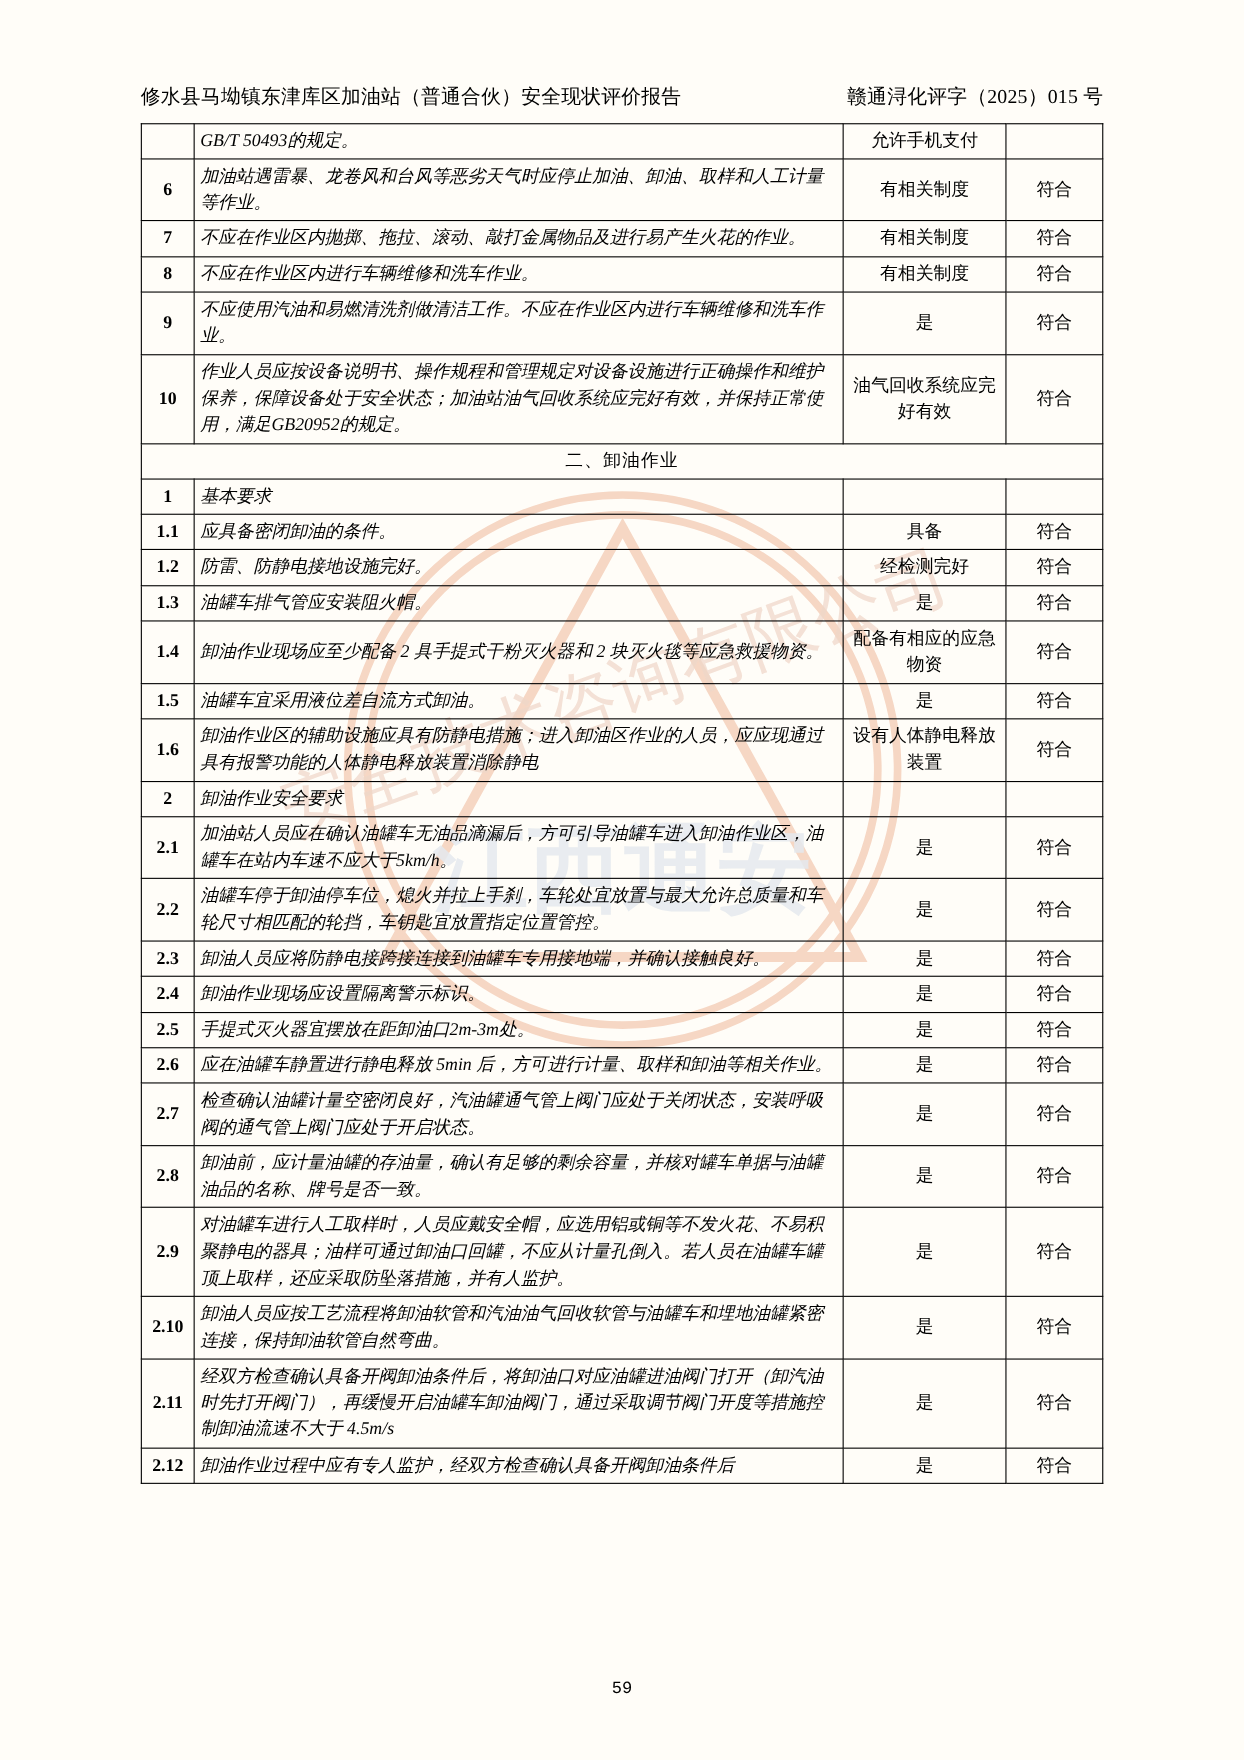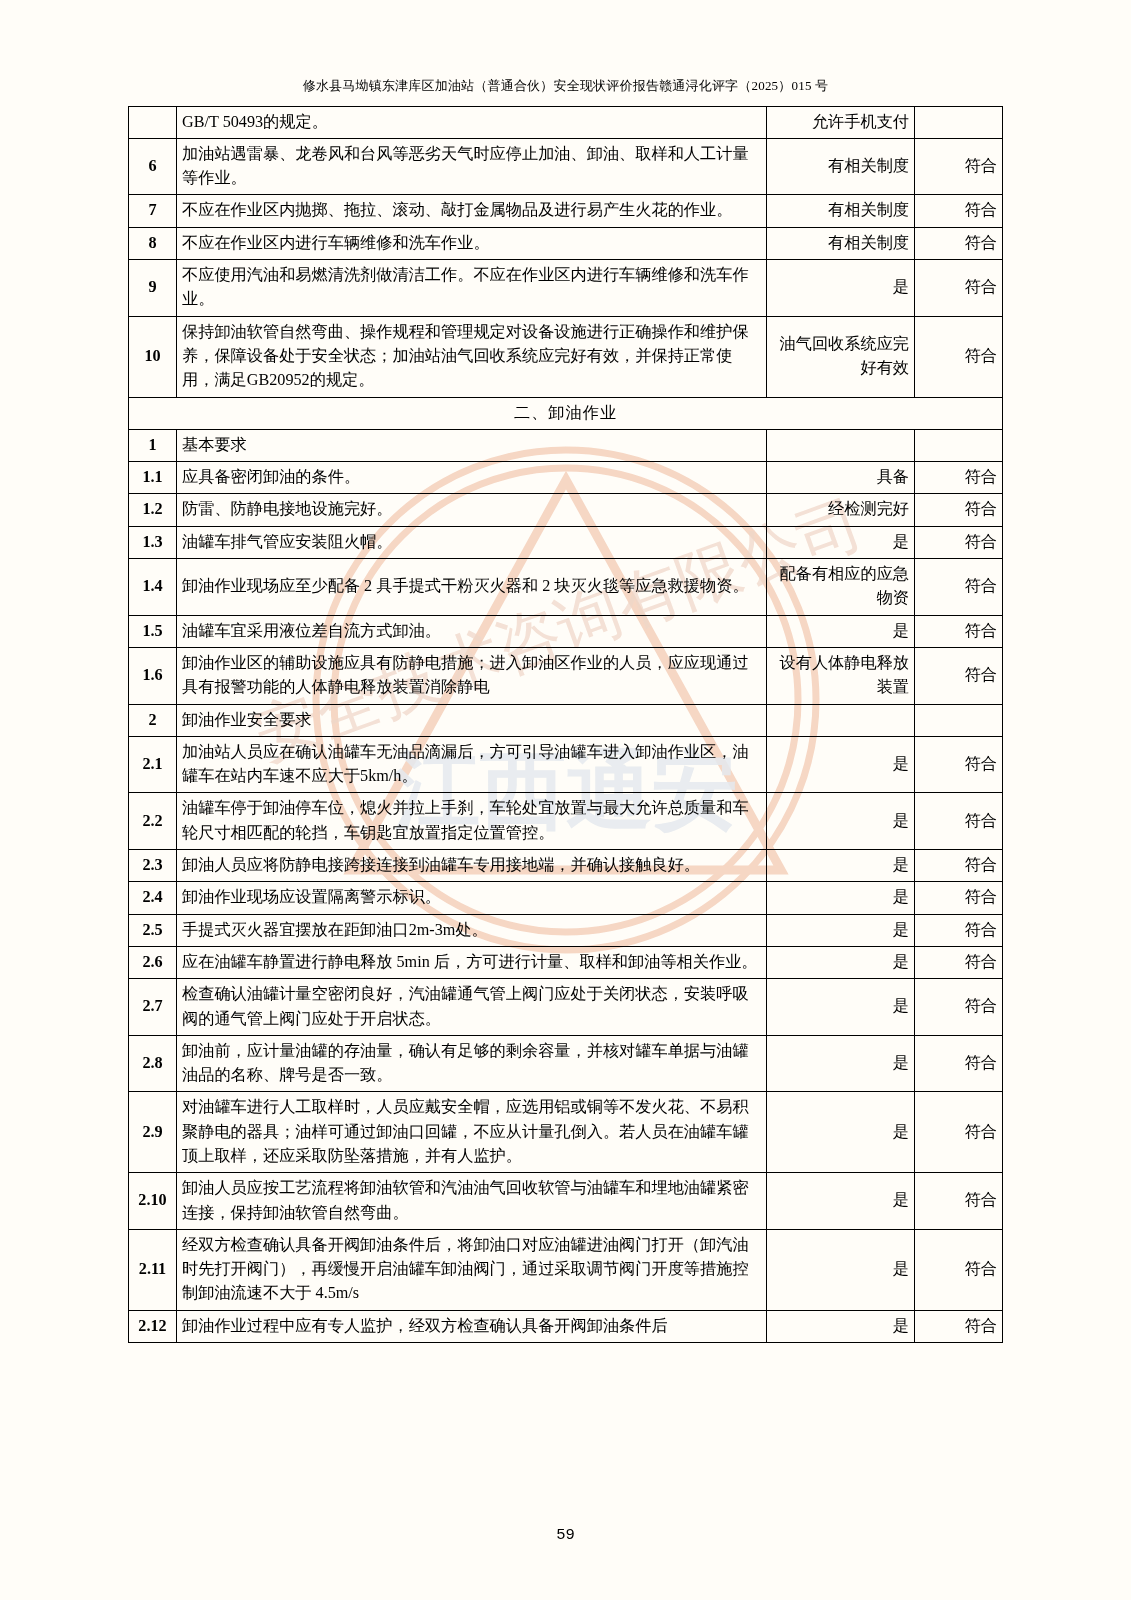--- a/index.html
+++ b/index.html
@@ -32,23 +32,23 @@
     z-index: 0;
   }
   .content {
     position: relative;
     z-index: 2;
     padding: 78px 128px 0 128px;
     box-sizing: border-box;
   }
   .header {
     display: flex;
-    justify-content: center;
+    justify-content: space-between;
     align-items: flex-end;
-    font-size: 13px;
+    font-size: 18px;
     line-height: 1.2;
     padding-bottom: 12px;
   }
   .header .h-left { letter-spacing: 0.2px; }
   .header .h-right { letter-spacing: 0.2px; font-family: Liberation Serif, serif; }
   table.main {
     width: 100%;
     border-collapse: collapse;
     table-layout: fixed;
     font-size: 16.2px;
@@ -61,22 +61,22 @@
     word-break: break-all;
   }
   col.c-no { width: 48px; }
   col.c-txt { width: auto; }
   col.c-chk { width: 148px; }
   col.c-res { width: 88px; }
   .no {
     text-align: center;
     font-weight: bold;
   }
-  .txt { text-align: left; }
-  .chk, .res { text-align: right; }
+  .txt { text-align: left; font-style: italic; }
+  .chk, .res { text-align: center; }
   .section-title {
     text-align: center;
     letter-spacing: 1px;
   }
   .footer {
     position: absolute;
     left: 0;
     right: 0;
     bottom: 56px;
     text-align: center;
@@ -144,21 +144,21 @@
           <td class="res">符合</td>
         </tr>
         <tr>
           <td class="no">9</td>
           <td class="txt">不应使用汽油和易燃清洗剂做清洁工作。不应在作业区内进行车辆维修和洗车作业。</td>
           <td class="chk">是</td>
           <td class="res">符合</td>
         </tr>
         <tr>
           <td class="no">10</td>
-          <td class="txt">保持卸油软管自然弯曲、操作规程和管理规定对设备设施进行正确操作和维护保养，保障设备处于安全状态；加油站油气回收系统应完好有效，并保持正常使用，满足GB20952的规定。</td>
+          <td class="txt">作业人员应按设备说明书、操作规程和管理规定对设备设施进行正确操作和维护保养，保障设备处于安全状态；加油站油气回收系统应完好有效，并保持正常使用，满足GB20952的规定。</td>
           <td class="chk">油气回收系统应完好有效</td>
           <td class="res">符合</td>
         </tr>
         <tr>
           <td class="section-title" colspan="4">二、卸油作业</td>
         </tr>
         <tr>
           <td class="no">1</td>
           <td class="txt">基本要求</td>
           <td class="chk"></td>

